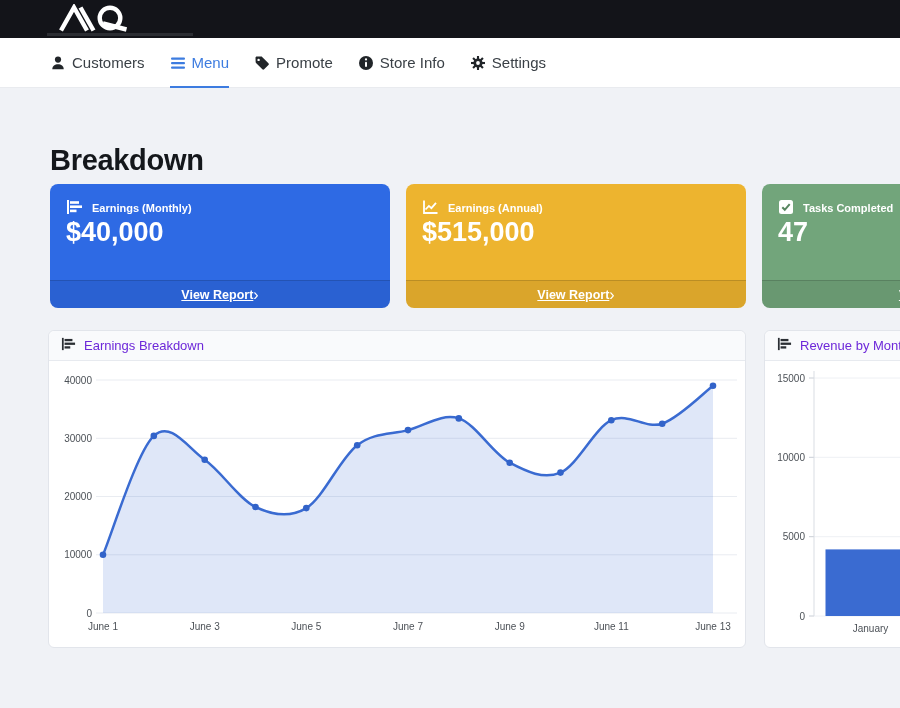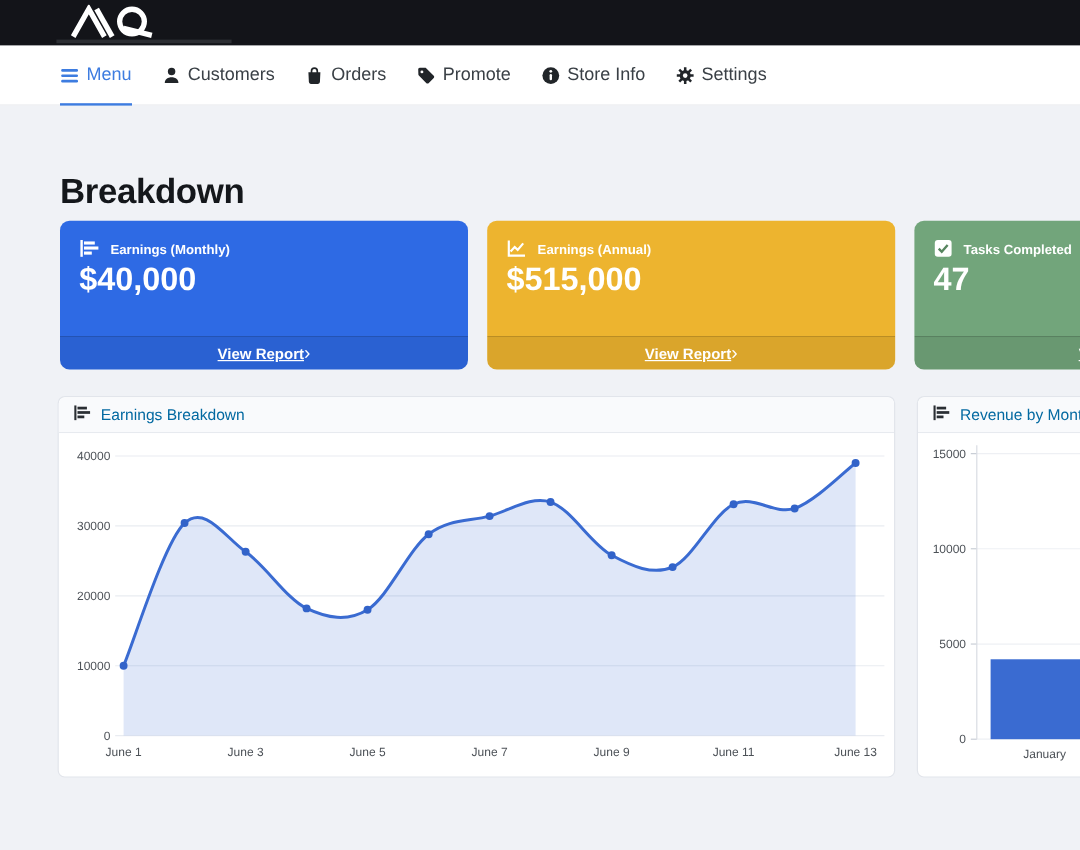--- a/index.html
+++ b/index.html
@@ -30,70 +30,61 @@
              justify-content:center;padding:0 16px;background:rgba(0,0,0,0.08);
              border-top:1px solid rgba(0,0,0,0.15);border-radius:0 0 8px 8px;cursor:pointer;}
   .card-link{color:#fff;font-size:12.5px;font-weight:700;text-decoration:underline;}
   .card-chev{color:#fff;font-size:16px;line-height:1;}
   
   .panel{position:absolute;top:330px;background:#fff;border:1px solid #e2e5eb;border-radius:6px;
          box-sizing:border-box;height:318px;}
   #panel-earnings{left:48px;width:698px;}
   #panel-revenue{left:764px;width:400px;}
   .panel-head{height:30px;display:flex;align-items:center;gap:8px;padding:0 12px;background:#f9fafc;
-              border-bottom:1px solid #e7eaef;border-radius:6px 6px 0 0;font-size:13px;color:#0369a1;
+              border-bottom:1px solid #e7eaef;border-radius:6px 6px 0 0;font-size:13px;color:#6d28d9;
               box-sizing:border-box;}
   .panel-body{position:relative;height:286px;overflow:hidden;border-radius:0 0 6px 6px;}
   .panel-body svg{display:block;}
 </style>
 </head>
 <body>
 
 <header class="topbar">
   <svg class="logo" width="100" height="29" viewBox="0 0 78 29">
     <g stroke="#ffffff" stroke-width="4.4" fill="none" stroke-miterlimit="10">
       <polyline points="3,26.5 16,3.5 29,26.5"></polyline>
       <line x1="22.5" y1="3.5" x2="35.5" y2="26.5"></line>
       <circle cx="52" cy="14" r="10.3"></circle>
       <line x1="45" y1="19.5" x2="68.5" y2="25.5"></line>
     </g>
   </svg>
   <div class="logo-strip"></div>
 </header>
 
 <nav class="nav">
+  <div class="nav-item">
+    <span class="nicon">
+      <svg width="16" height="16" viewBox="0 0 16 16" fill="#212529">
+          <circle cx="8" cy="4.6" r="3.1"></circle>
+          <path d="M2.3 14.2c0-3.2 2.6-4.9 5.7-4.9s5.7 1.7 5.7 4.9z"></path>
+        </svg>
+    </span>
+    <span>Customers</span>
+  </div>
   <div class="nav-item active">
     <span class="nicon">
       <svg width="16" height="14" viewBox="0 0 16 14">
           <g fill="#3d7ce0">
             <rect x="1" y="1.5" width="14" height="2.2" rx="1"></rect>
             <rect x="1" y="6" width="14" height="2.2" rx="1"></rect>
             <rect x="1" y="10.5" width="14" height="2.2" rx="1"></rect>
           </g>
         </svg>
     </span>
     <span>Menu</span>
-  </div>
-  <div class="nav-item">
-    <span class="nicon">
-      <svg width="16" height="16" viewBox="0 0 16 16" fill="#212529">
-          <circle cx="8" cy="4.6" r="3.1"></circle>
-          <path d="M2.3 14.2c0-3.2 2.6-4.9 5.7-4.9s5.7 1.7 5.7 4.9z"></path>
-        </svg>
-    </span>
-    <span>Customers</span>
-  </div>
-  <div class="nav-item">
-    <span class="nicon">
-      <svg width="16" height="16" viewBox="0 0 16 16">
-          <path d="M3 5.2h10l-.4 8.2a1.6 1.6 0 0 1-1.6 1.5H5a1.6 1.6 0 0 1-1.6-1.5z" fill="#212529"></path>
-          <path d="M5.6 6.5V4.2a2.4 2.4 0 0 1 4.8 0v2.3" fill="none" stroke="#212529" stroke-width="1.4"></path>
-        </svg>
-    </span>
-    <span>Orders</span>
   </div>
   <div class="nav-item">
     <span class="nicon">
       <svg width="16" height="16" viewBox="0 0 16 16">
           <path d="M1.5 2.8c0-.7.6-1.3 1.3-1.3h4.4c.35 0 .7.14.95.4l6.3 6.3c.5.5.5 1.3 0 1.8l-4.3 4.3c-.5.5-1.3.5-1.8 0l-6.3-6.3a1.3 1.3 0 0 1-.4-.95z" fill="#212529"></path>
           <circle cx="4.6" cy="4.9" r="1.2" fill="#ffffff"></circle>
         </svg>
     </span>
     <span>Promote</span>
   </div>

